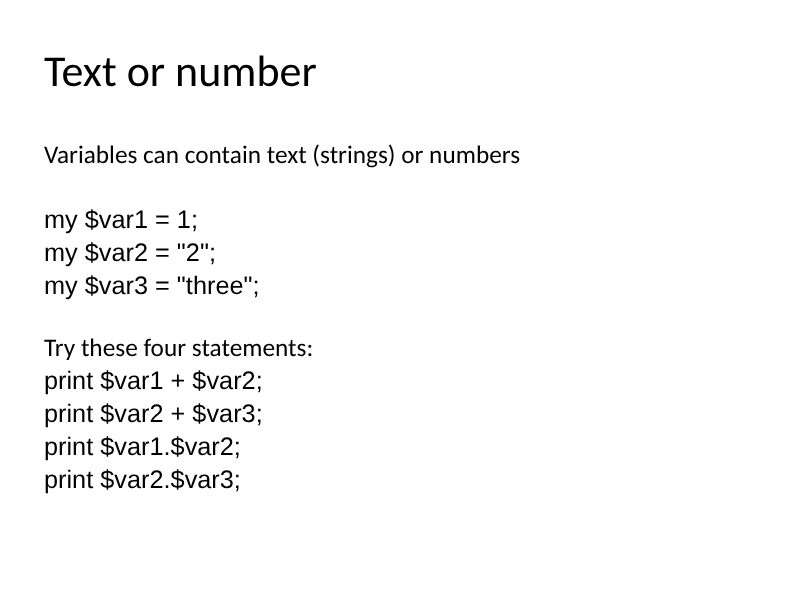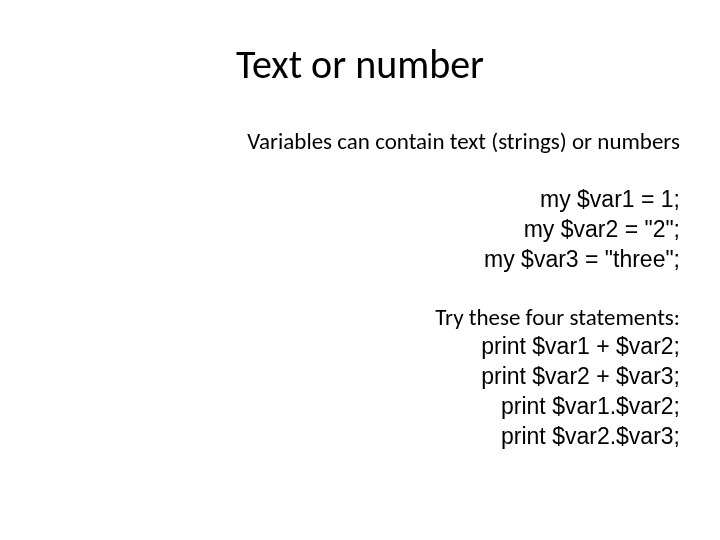--- a/index.html
+++ b/index.html
@@ -1,33 +1,32 @@
 <!DOCTYPE html>
 <html><head>
   <meta charset="utf-8">
   <style>
     * {
       margin: 0;
       padding: 0;
       box-sizing: border-box;
-      text-align: right;
     }
     body {
       width: 720px;
       height: 540px;
       background: #ffffff;
       font-family: Calibri, 'Segoe UI', Arial, sans-serif;
       color: #000000;
       padding: 30px 40px;
       overflow: hidden;
     }
     .title {
       font-size: 40px;
       font-weight: 400;
-      text-align: center;
+      text-align: left;
       margin-bottom: 38px;
       margin-top: 10px;
     }
     .body-text {
       font-size: 23px;
       font-weight: 400;
       line-height: 1.3;
     }
     .code {
       font-family: Liberation Sans, sans-serif;

